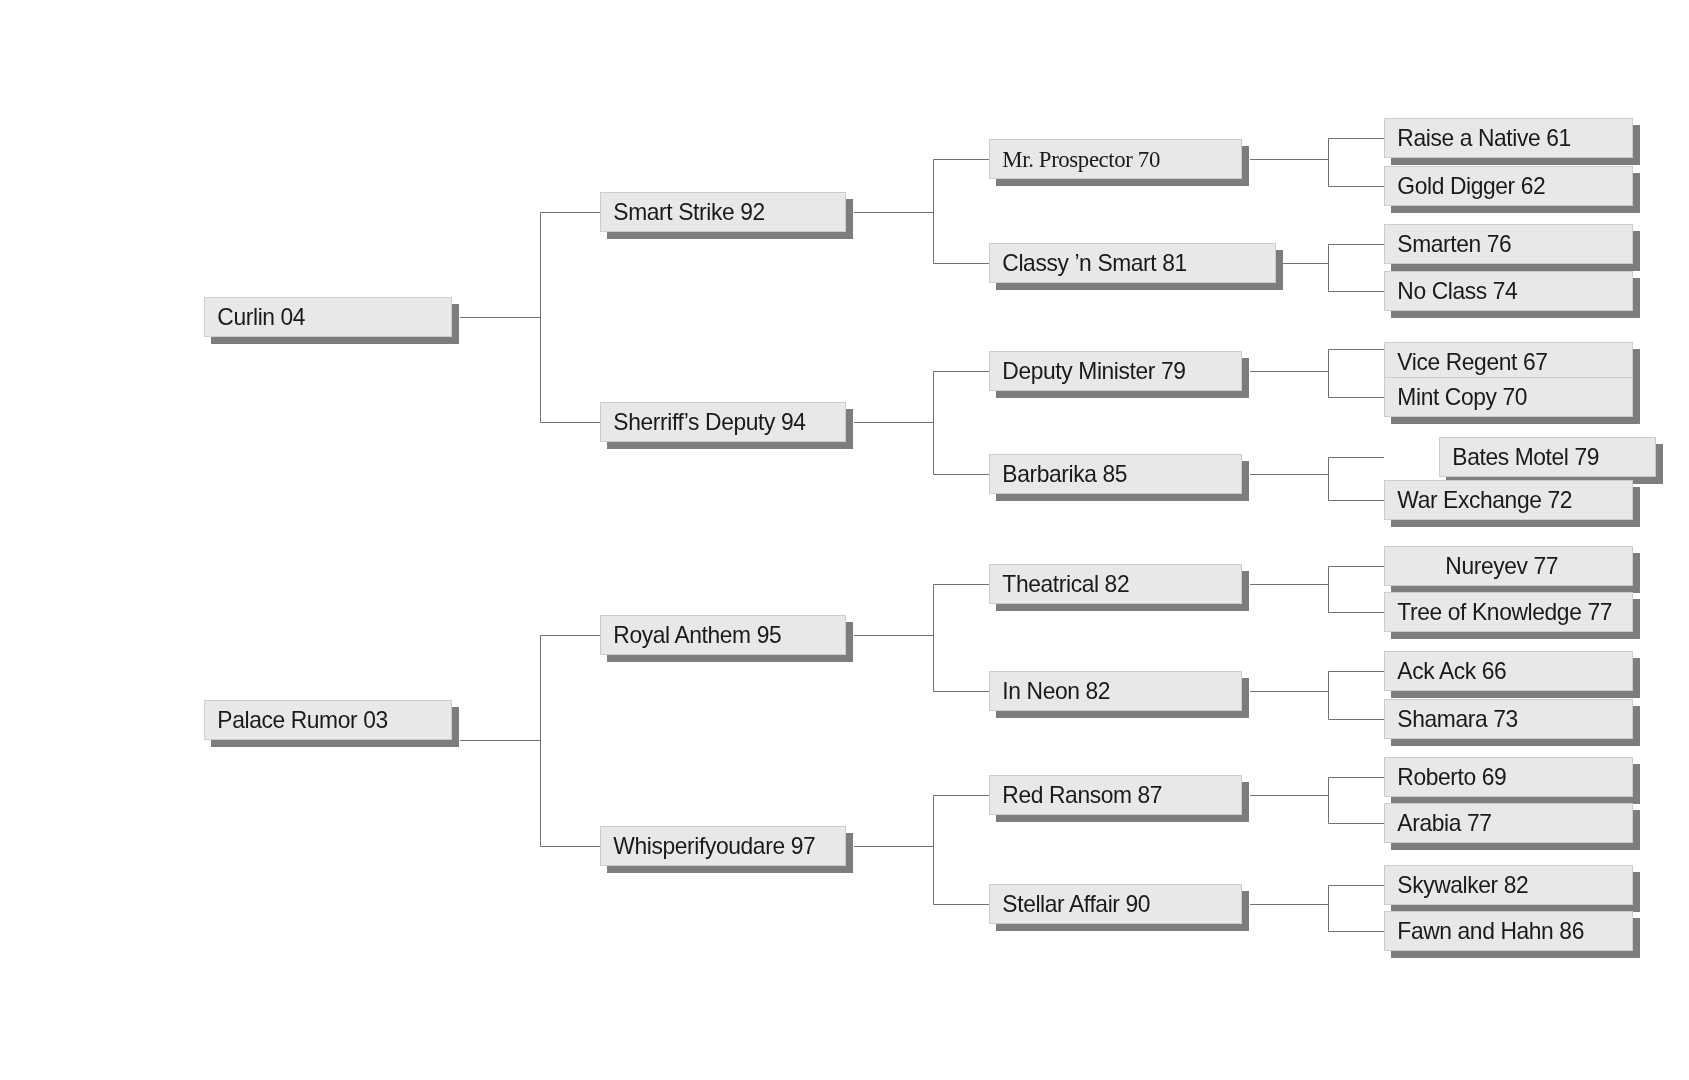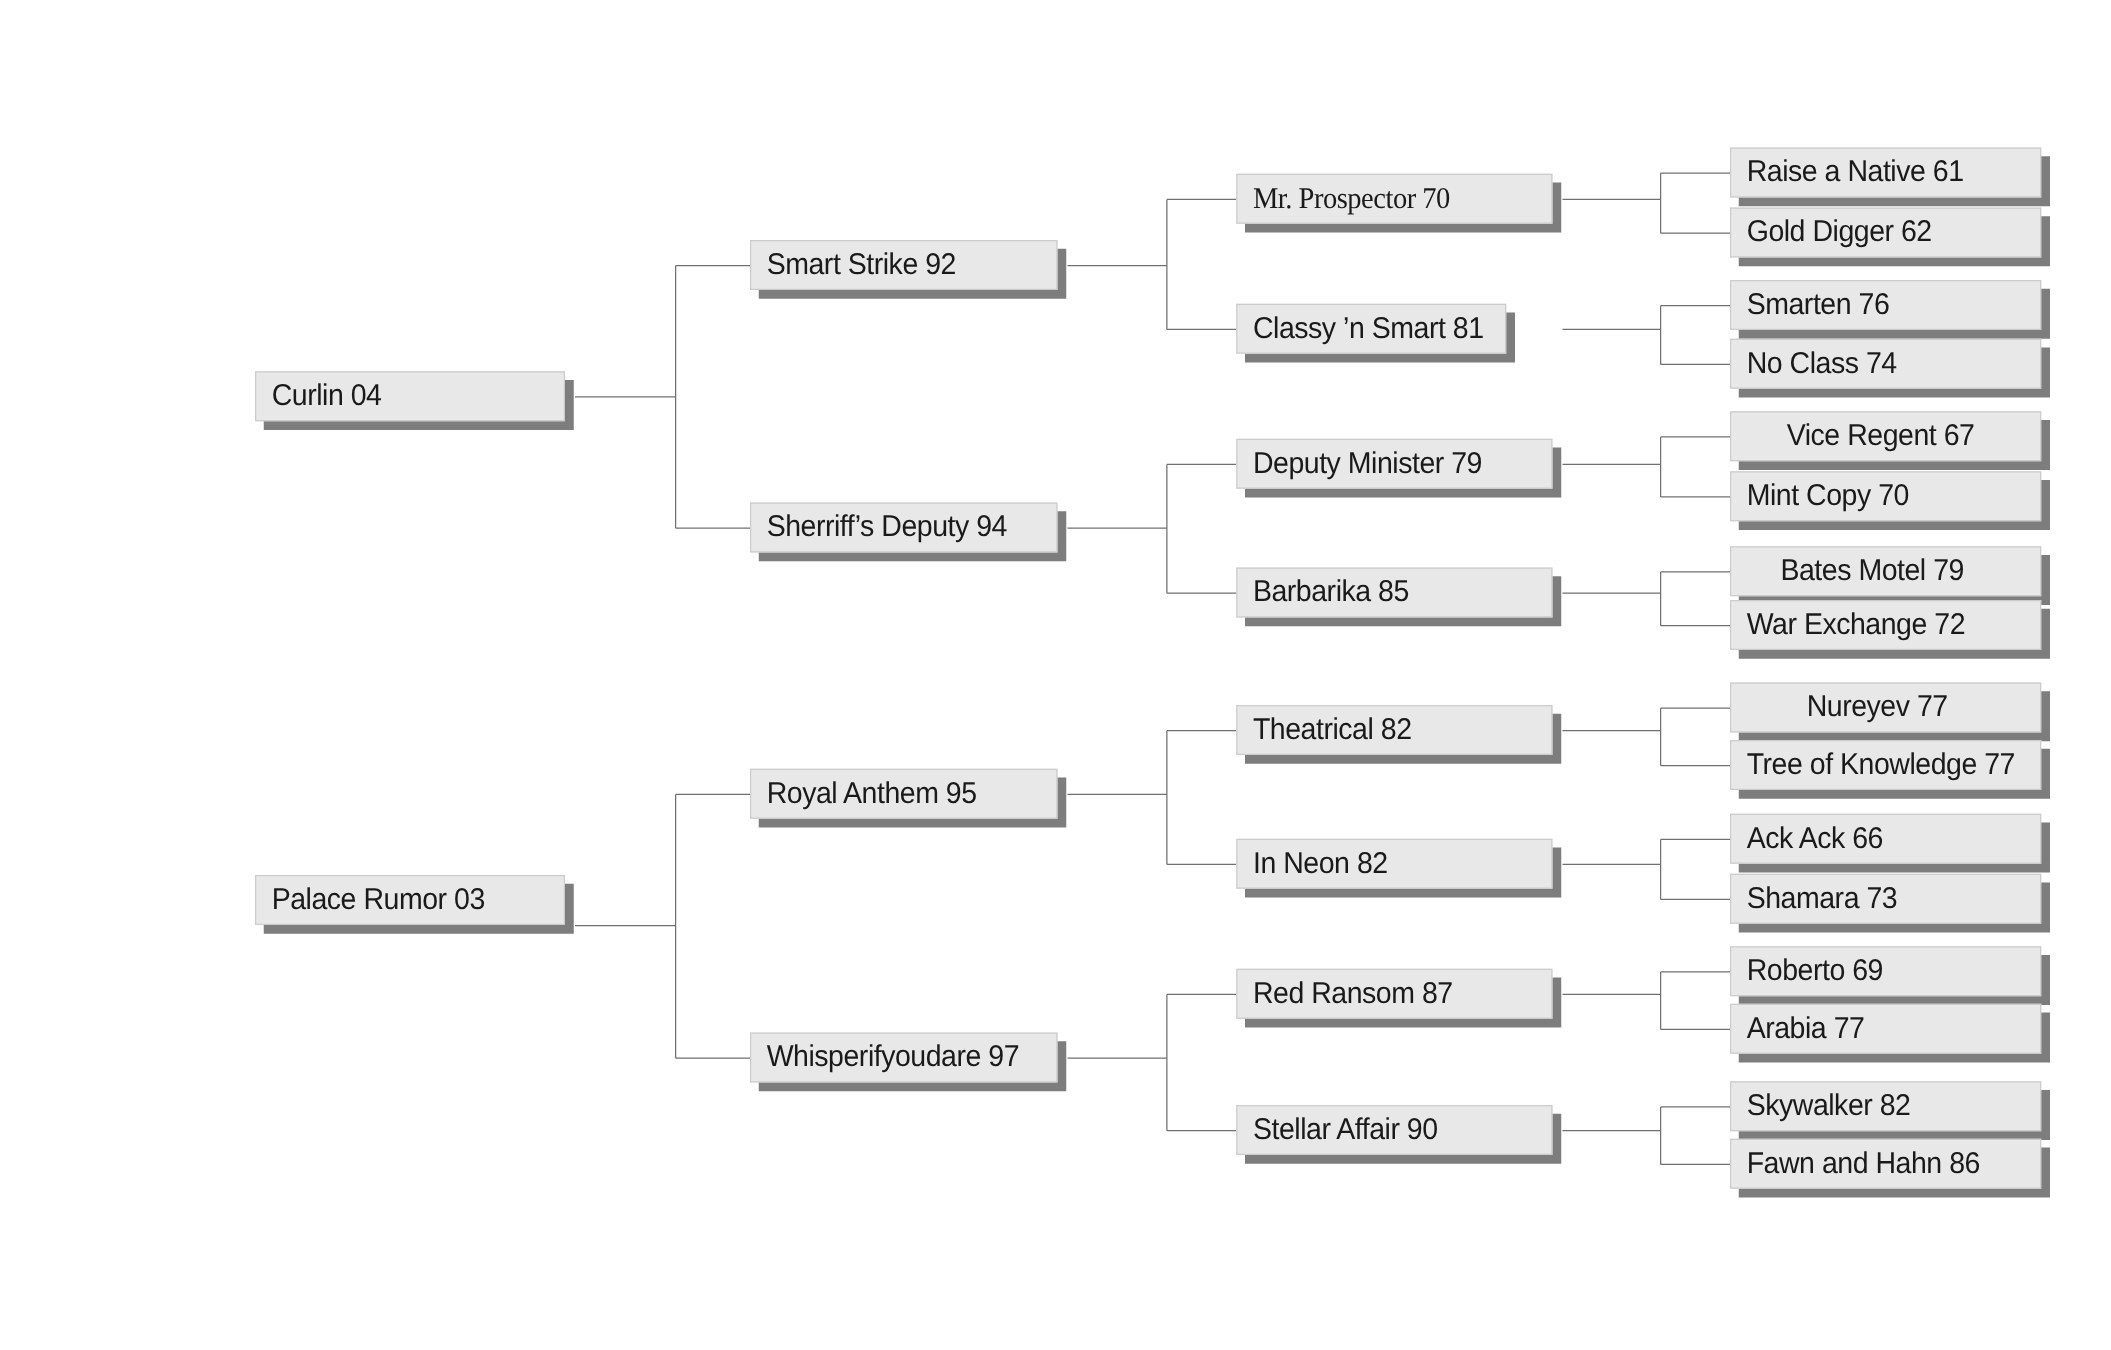--- a/index.html
+++ b/index.html
@@ -92,21 +92,21 @@
       </div>
       <div class="node" style="left: 600px; top: 615px; width: 246px; height: 40px;">
         <span class="label">Royal Anthem 95</span>
       </div>
       <div class="node" style="left: 600px; top: 826px; width: 246px; height: 40px;">
         <span class="label">Whisperifyoudare 97</span>
       </div>
       <div class="node" style="left: 989px; top: 139px; width: 253px; height: 40px; font-family: Liberation Serif, serif;">
         <span class="label">Mr. Prospector 70</span>
       </div>
-      <div class="node" style="left: 989px; top: 243px; width: 216px; height: 40px;">
+      <div class="node" style="left: 989px; top: 243px; width: 287px; height: 40px;">
         <span class="label">Classy ’n Smart 81</span>
       </div>
       <div class="node" style="left: 989px; top: 351px; width: 253px; height: 40px;">
         <span class="label">Deputy Minister 79</span>
       </div>
       <div class="node" style="left: 989px; top: 454px; width: 253px; height: 40px;">
         <span class="label">Barbarika 85</span>
       </div>
       <div class="node" style="left: 989px; top: 564px; width: 253px; height: 40px;">
         <span class="label">Theatrical 82</span>
@@ -125,27 +125,27 @@
       </div>
       <div class="node" style="left: 1384px; top: 166px; width: 249px; height: 40px;">
         <span class="label">Gold Digger 62</span>
       </div>
       <div class="node" style="left: 1384px; top: 224px; width: 249px; height: 40px;">
         <span class="label">Smarten 76</span>
       </div>
       <div class="node" style="left: 1384px; top: 271px; width: 249px; height: 40px;">
         <span class="label">No Class 74</span>
       </div>
-      <div class="node" style="left: 1384px; top: 329px; width: 249px; height: 40px; padding-left: 32px;">
+      <div class="node" style="left: 1384px; top: 342px; width: 249px; height: 40px;">
         <span class="label">Vice Regent 67</span>
       </div>
       <div class="node" style="left: 1384px; top: 377px; width: 249px; height: 40px;">
         <span class="label">Mint Copy 70</span>
       </div>
-      <div class="node" style="left: 1384px; top: 437px; width: 249px; height: 40px; padding-left: 27px;">
+      <div class="node" style="left: 1439px; top: 437px; width: 217px; height: 40px;">
         <span class="label">Bates Motel 79</span>
       </div>
       <div class="node" style="left: 1384px; top: 480px; width: 249px; height: 40px;">
         <span class="label">War Exchange 72</span>
       </div>
       <div class="node" style="left: 1384px; top: 546px; width: 249px; height: 40px; padding-left: 48px;">
         <span class="label">Nureyev 77</span>
       </div>
       <div class="node" style="left: 1384px; top: 592px; width: 249px; height: 40px;">
         <span class="label">Tree of Knowledge 77</span>

